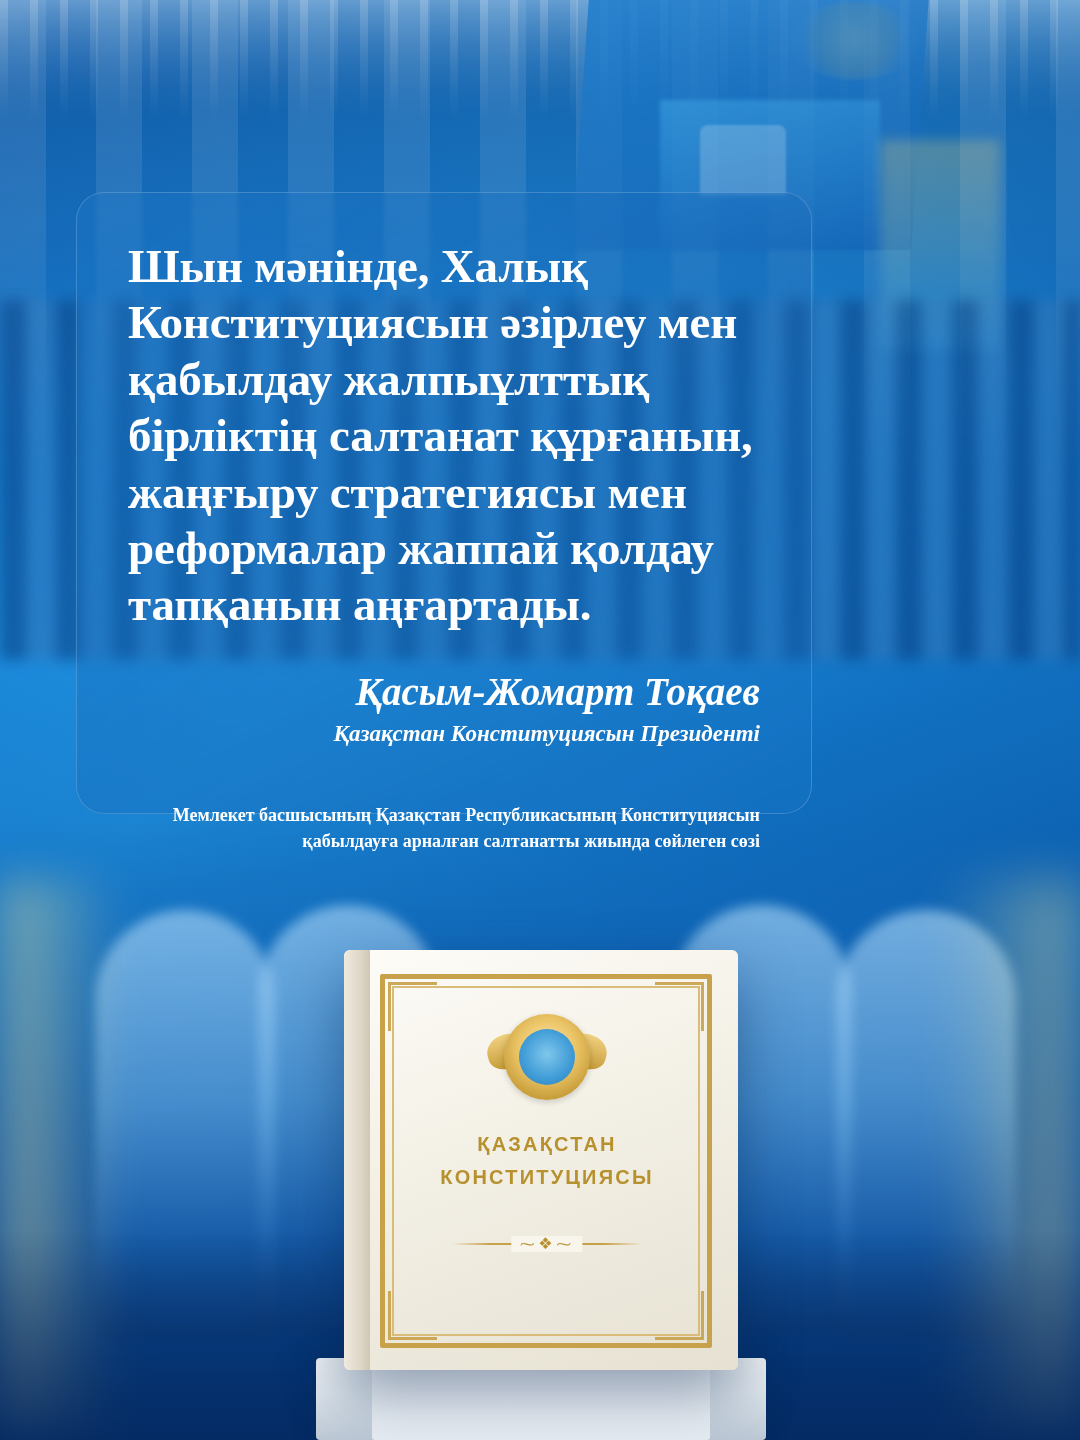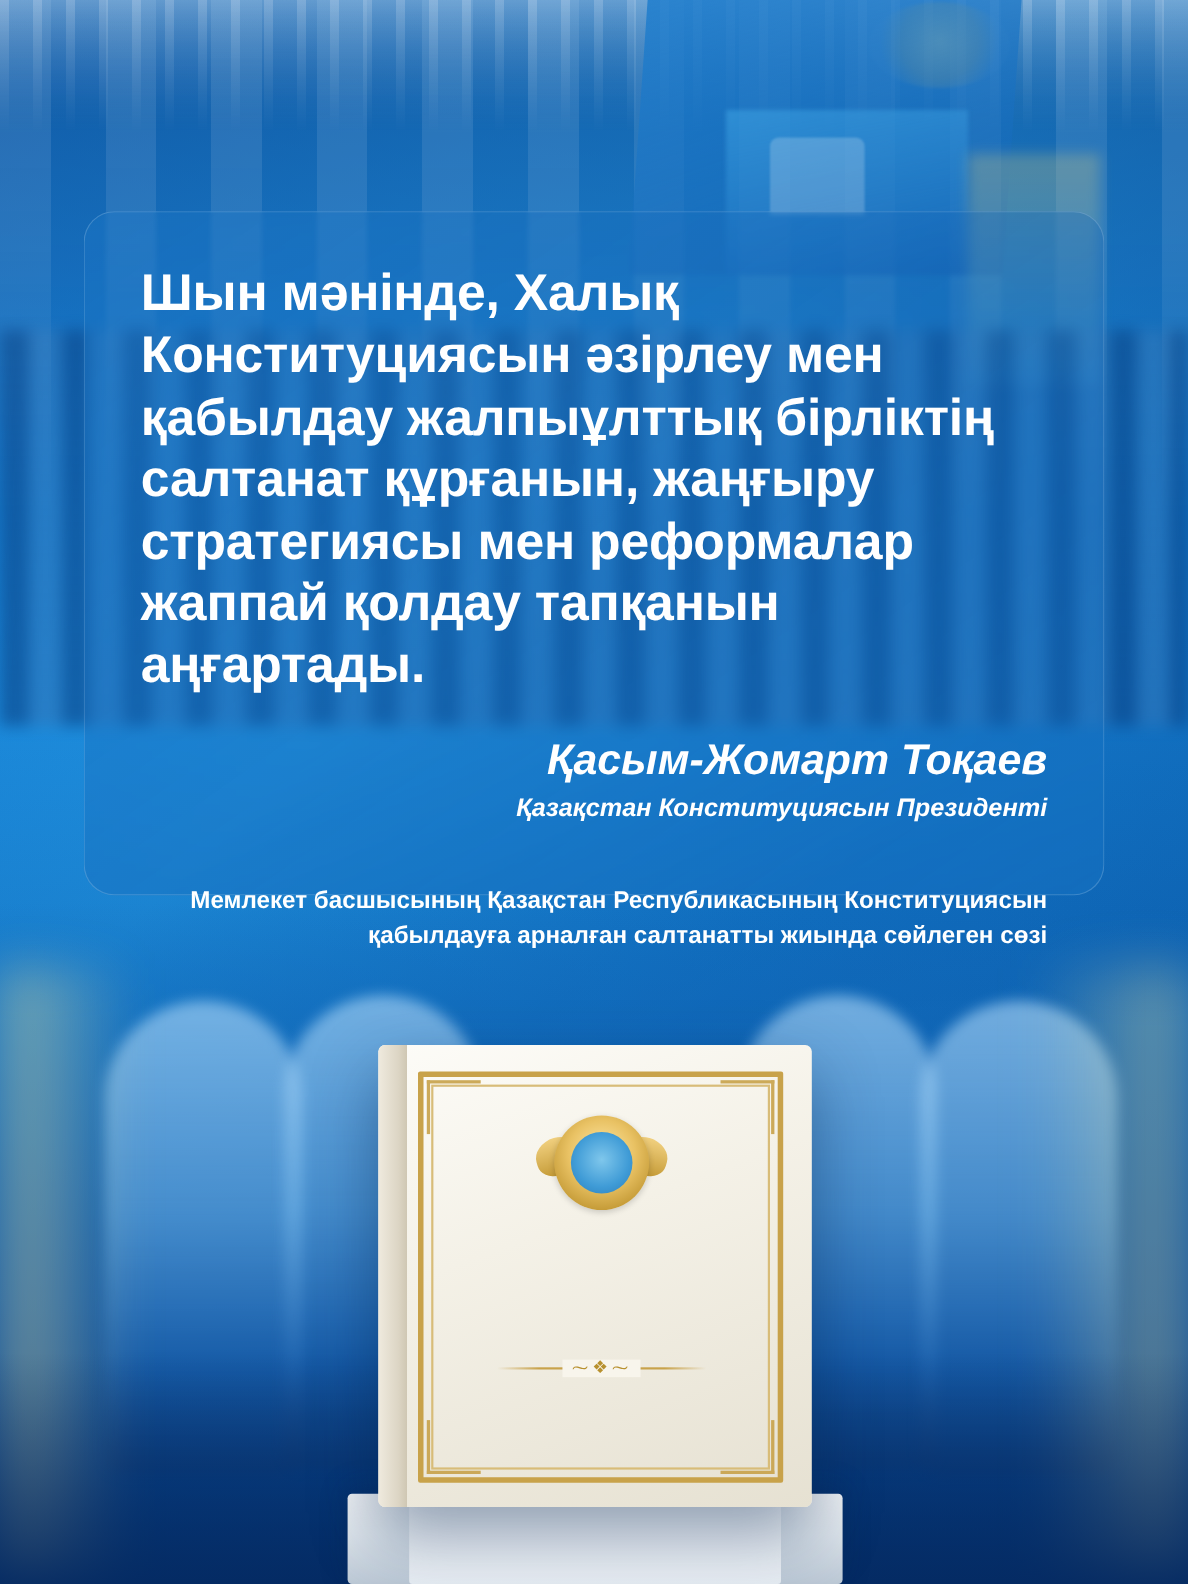--- a/index.html
+++ b/index.html
@@ -142,28 +142,29 @@
   .stage-shadow {
     position: absolute; left: 0; bottom: 0; width: 1080px; height: 210px;
     background: linear-gradient(180deg, rgba(5,45,105,0.0), rgba(4,40,95,0.85));
   }
 
   
   .quote-card {
     position: absolute;
     left: 76px;
     top: 192px;
-    width: 928px;
+    width: 736px;
     height: 622px;
     border-radius: 28px;
     background: linear-gradient(145deg, rgba(28,120,200,0.38) 0%, rgba(22,100,180,0.30) 55%, rgba(30,125,205,0.26) 100%);
     box-shadow: inset 0 0 0 1px rgba(255,255,255,0.18);
     backdrop-filter: blur(2px);
     box-sizing: border-box;
     padding: 46px 52px 42px 52px;
+    font-family: Liberation Serif, serif;
   }
   .quote-text {
     margin: 0;
     color: #ffffff;
     font-size: 47px;
     line-height: 1.20;
     font-weight: 700;
     letter-spacing: -0.2px;
     max-width: 880px;
   }
@@ -184,21 +185,21 @@
     font-size: 23px;
     font-weight: 700;
     font-style: italic;
     line-height: 1.25;
     margin-top: 6px;
   }
   .source-note {
     margin-top: 54px;
     text-align: right;
     color: #ffffff;
-    font-size: 22px;
+    font-size: 18px;
     font-weight: 600;
     line-height: 1.45;
   }
 
   
   .book-wrap {
     position: absolute;
     left: 344px;
     top: 950px;
     width: 394px;
@@ -380,20 +381,22 @@
     <div class="corner br"></div>
 
     <div class="emblem">
       <div class="wing-l"></div>
       <div class="wing-r"></div>
       <div class="ring"></div>
       <div class="inner"></div>
     </div>
 
     <div class="book-title">
+      <div>ҚАЗАҚСТАН</div>
+      <div>КОНСТИТУЦИЯСЫ</div>
     </div>
 
     <div class="book-flourish">
       <span class="book-flourish-mark">⁓❖⁓</span>
     </div>
   </div>
 
 </div>
 
 </body></html>

